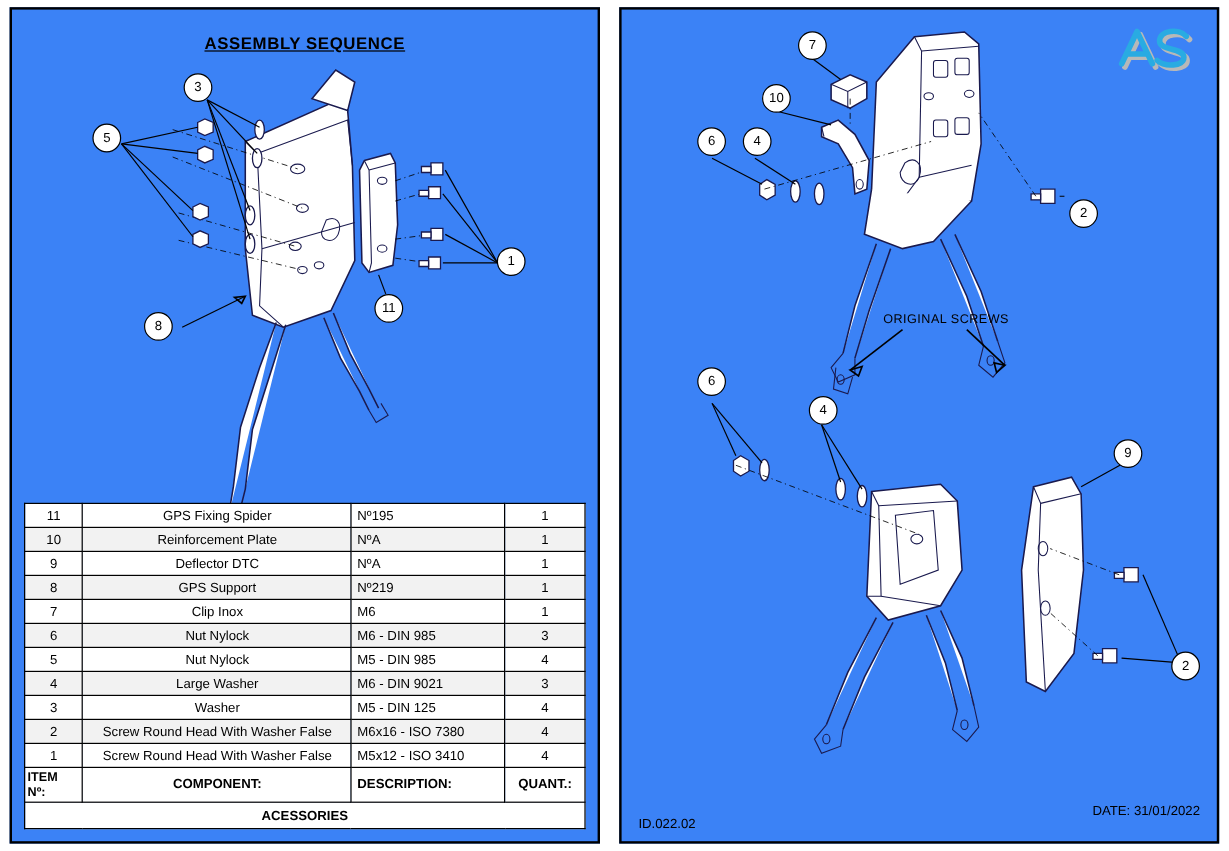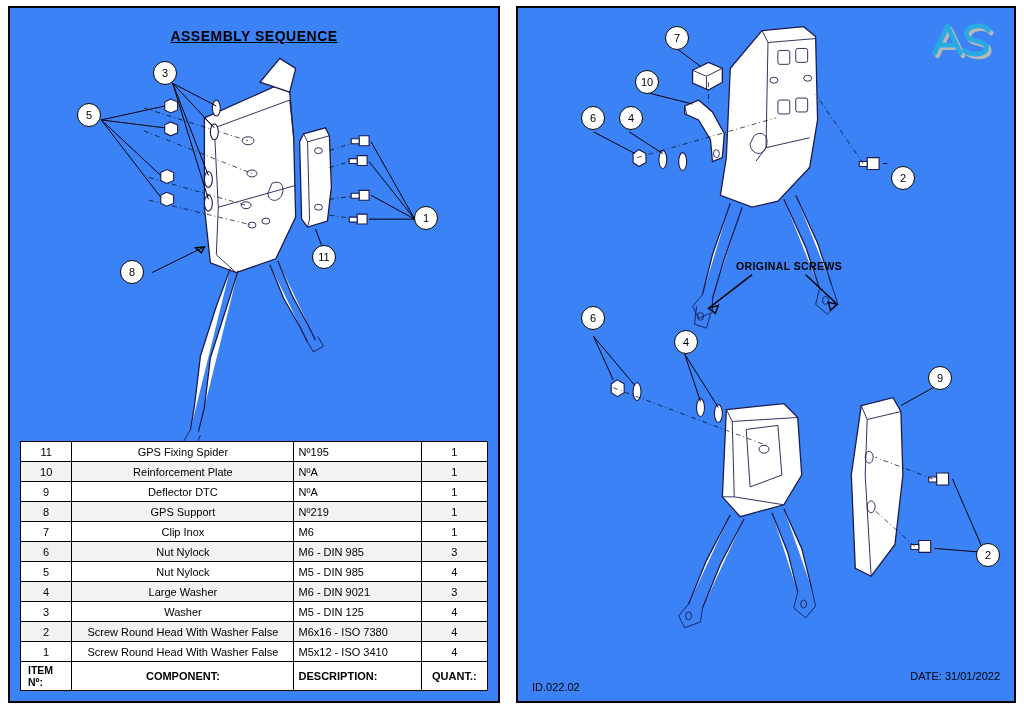--- a/index.html
+++ b/index.html
@@ -70,21 +70,21 @@
   }
   #bom tr:nth-child(even) td { background: #f2f2f2; }
   #bom td.c-item { width: 40px;  text-align: center; }
   #bom td.c-comp { width: 218px; text-align: center; padding-left: 5px; }
   #bom td.c-desc { width: 120px; text-align: left; padding-left: 5px; }
   #bom td.c-qty  { width: 58px;  text-align: center; }
   #bom tr.header-row td {
     font-weight: bold;
     background: #fff !important;
   }
-  #bom tr.header-row td.c-item { text-align: left; padding-left: 7px; font-size: 10.5px;}
+  #bom tr.header-row td.c-item { text-align: left; padding-left: 2px; font-size: 10.5px;}
   #bom tr.title-row td {
     font-weight: bold;
     text-align: center;
     background: #fff !important;
     height: 17px;
   }
 
   
   .footer {
     position: absolute;
@@ -114,21 +114,21 @@
     border-radius: 50%;
     background: #fff;
     font-size: 11px;
     line-height: 22px;
     text-align: center;
     box-sizing: border-box;
   }
   .orig-screws {
     position: absolute;
     font-size: 10.5px;
-    font-weight: bold;
+    font-weight: normal;
     letter-spacing: .4px;
   }
   svg { display: block; }
   .ln  { stroke: #000; stroke-width: 1; fill: none; }
   .ln2 { stroke: #000; stroke-width: 1.4; fill: none; }
   .dash{ stroke: #000; stroke-width: .7; fill: none; stroke-dasharray: 5 3 1 3; }
   .part{ stroke: #1a1a4e; stroke-width: 1.3; fill: #fff; }
   .part-l{ stroke: #1a1a4e; stroke-width: .9; fill: none; }
   .hw  { stroke: #1a1a4e; stroke-width: 1.1; fill: #fff; }
 </style>
@@ -296,20 +296,23 @@
           <td class="c-comp">Screw Round Head With Washer False</td>
           <td class="c-desc">M5x12 - ISO 3410</td>
           <td class="c-qty">4</td>
         </tr>
         <tr class="header-row">
           <td class="c-item">ITEM Nº:</td>
           <td class="c-comp">COMPONENT:</td>
           <td class="c-desc">DESCRIPTION:</td>
           <td class="c-qty">QUANT.:</td>
         </tr>
+        <tr class="title-row">
+          <td colspan="4">ACESSORIES</td>
+        </tr>
       </tbody>
     </table>
   </div>
 
   <div class="panel" id="right-panel">
 
     <svg id="logo" viewBox="0 0 110 68">
       <g fill="none" stroke="#b8b8b8" stroke-width="7" stroke-linecap="round" stroke-linejoin="round">
         <path d="M17 56 L36 16 L55 56"></path>
         <path d="M25 44 L47 44"></path>

